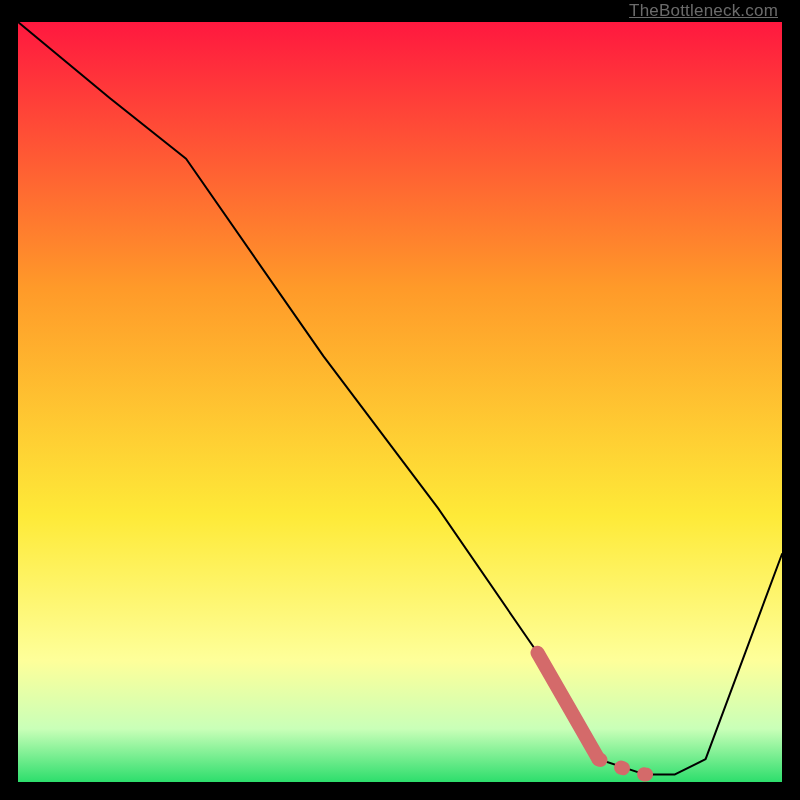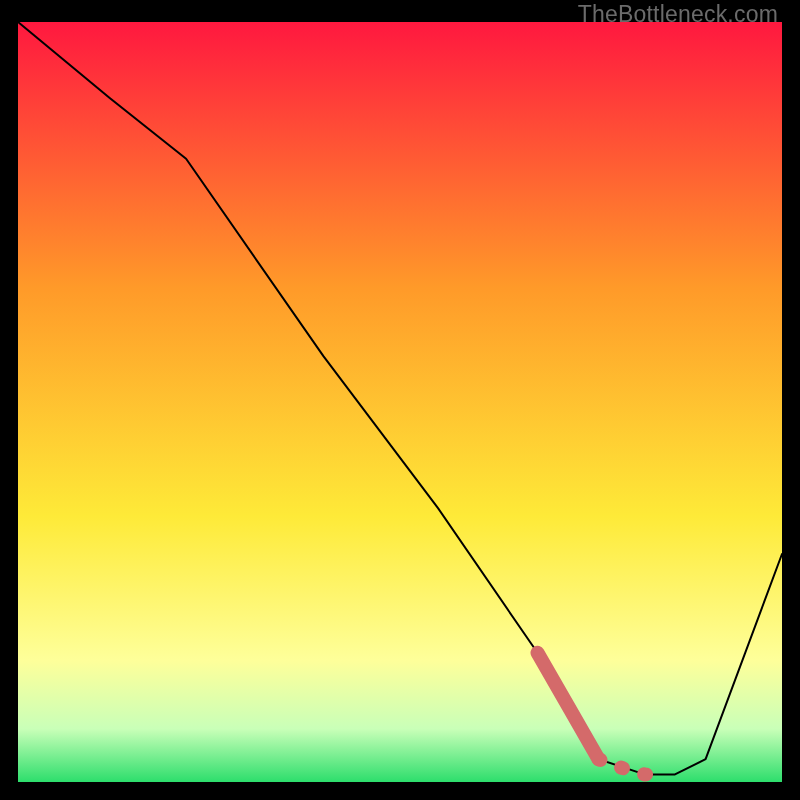--- a/index.html
+++ b/index.html
@@ -24,23 +24,24 @@
     left: 0;
     top: 0;
     width: 764px;
     height: 760px;
   }
   .watermark {
     position: absolute;
     top: 1px;
     right: 22px;
     color: #6b6b6b;
-    font-size: 23px;
+    font-size: 17px;
     font-weight: 500;
     letter-spacing: 0.2px;
+    text-decoration: underline;
   }
 </style>
 </head>
 <body>
 
 <div class="watermark">TheBottleneck.com</div>
 
 <div class="frame">
   <svg class="plot-area" viewBox="0 0 764 760" preserveAspectRatio="none">
     <defs>

